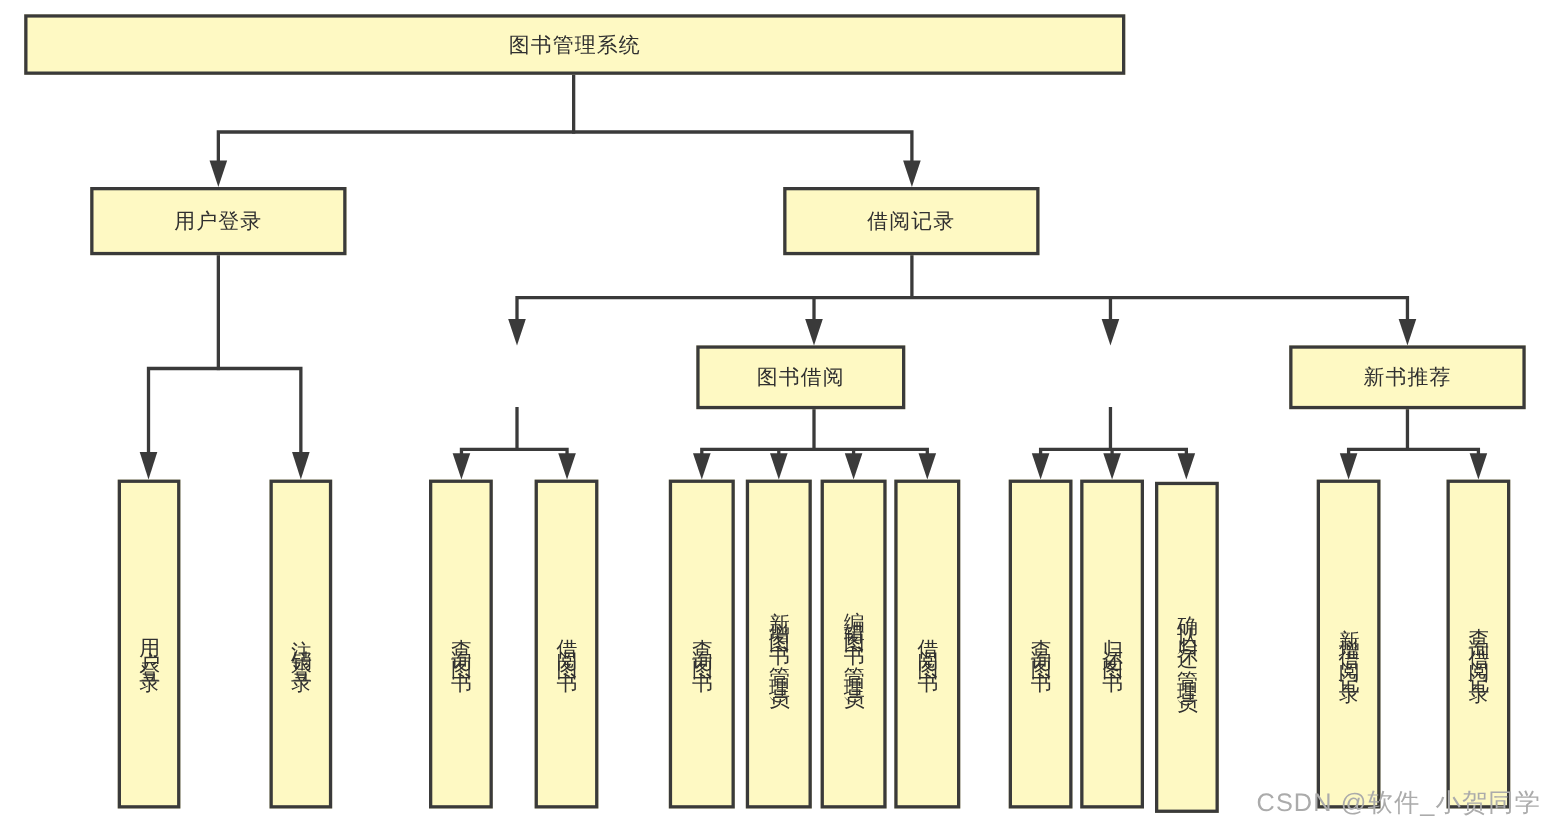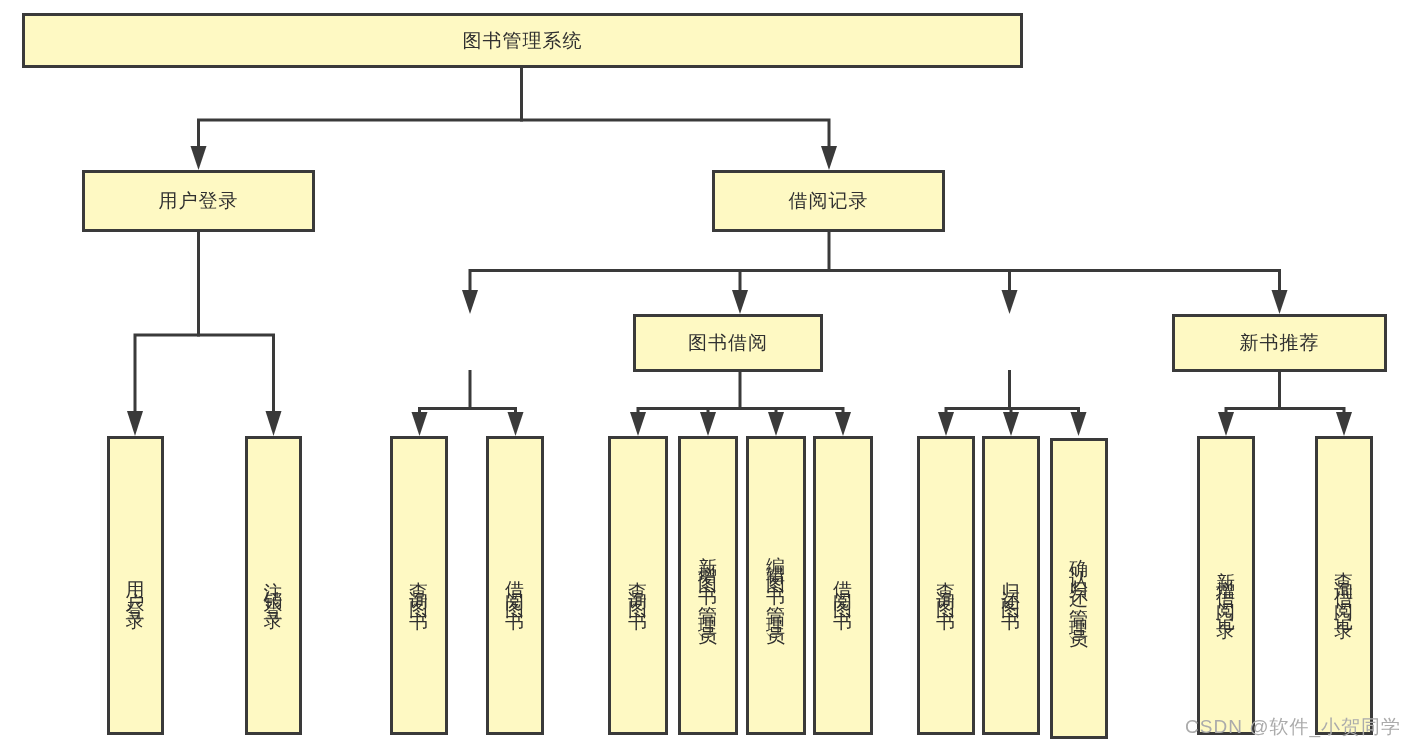--- a/index.html
+++ b/index.html
@@ -14,21 +14,21 @@
     position:absolute;box-sizing:border-box;border:3px solid #3a3a3a;background:#fef9c3;
     display:flex;align-items:center;justify-content:center;color:#303030;z-index:2;
   }
   .box.h span{font-size:19px;letter-spacing:1px;white-space:nowrap;}
   .box.v span{
     writing-mode:vertical-rl;text-orientation:mixed;
     font-size:19px;letter-spacing:10px;line-height:1;white-space:nowrap;
   }
   .watermark{
     position:absolute;top:714px;right:4px;z-index:5;
-    color:#ababab;font-size:19px;letter-spacing:1px;white-space:nowrap;
+    color:#ababab;font-size:23px;letter-spacing:1px;white-space:nowrap;
   }
 </style>
 </head>
 <body>
 
 <div class="stage">
 
   <svg class="wires" viewBox="0 0 1405 747">
 
     <path class="wire" d="M521.5 66 V121.5"></path>

